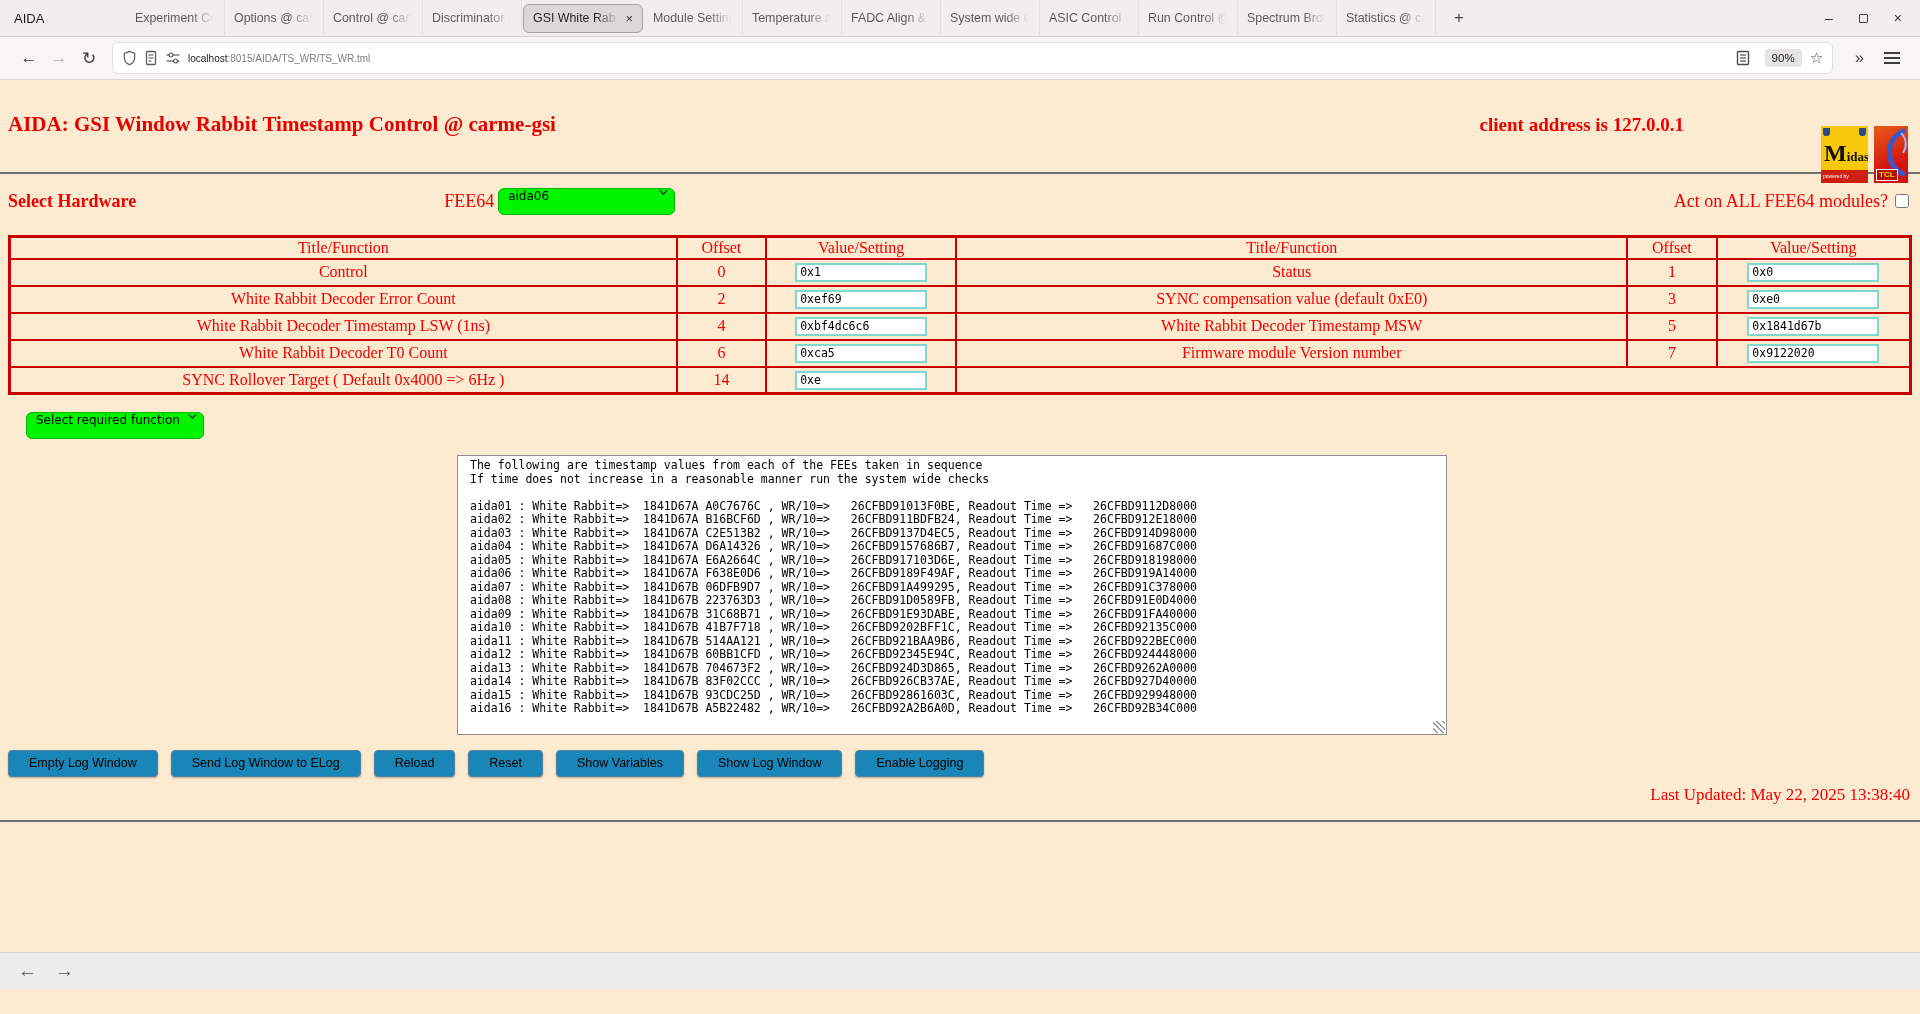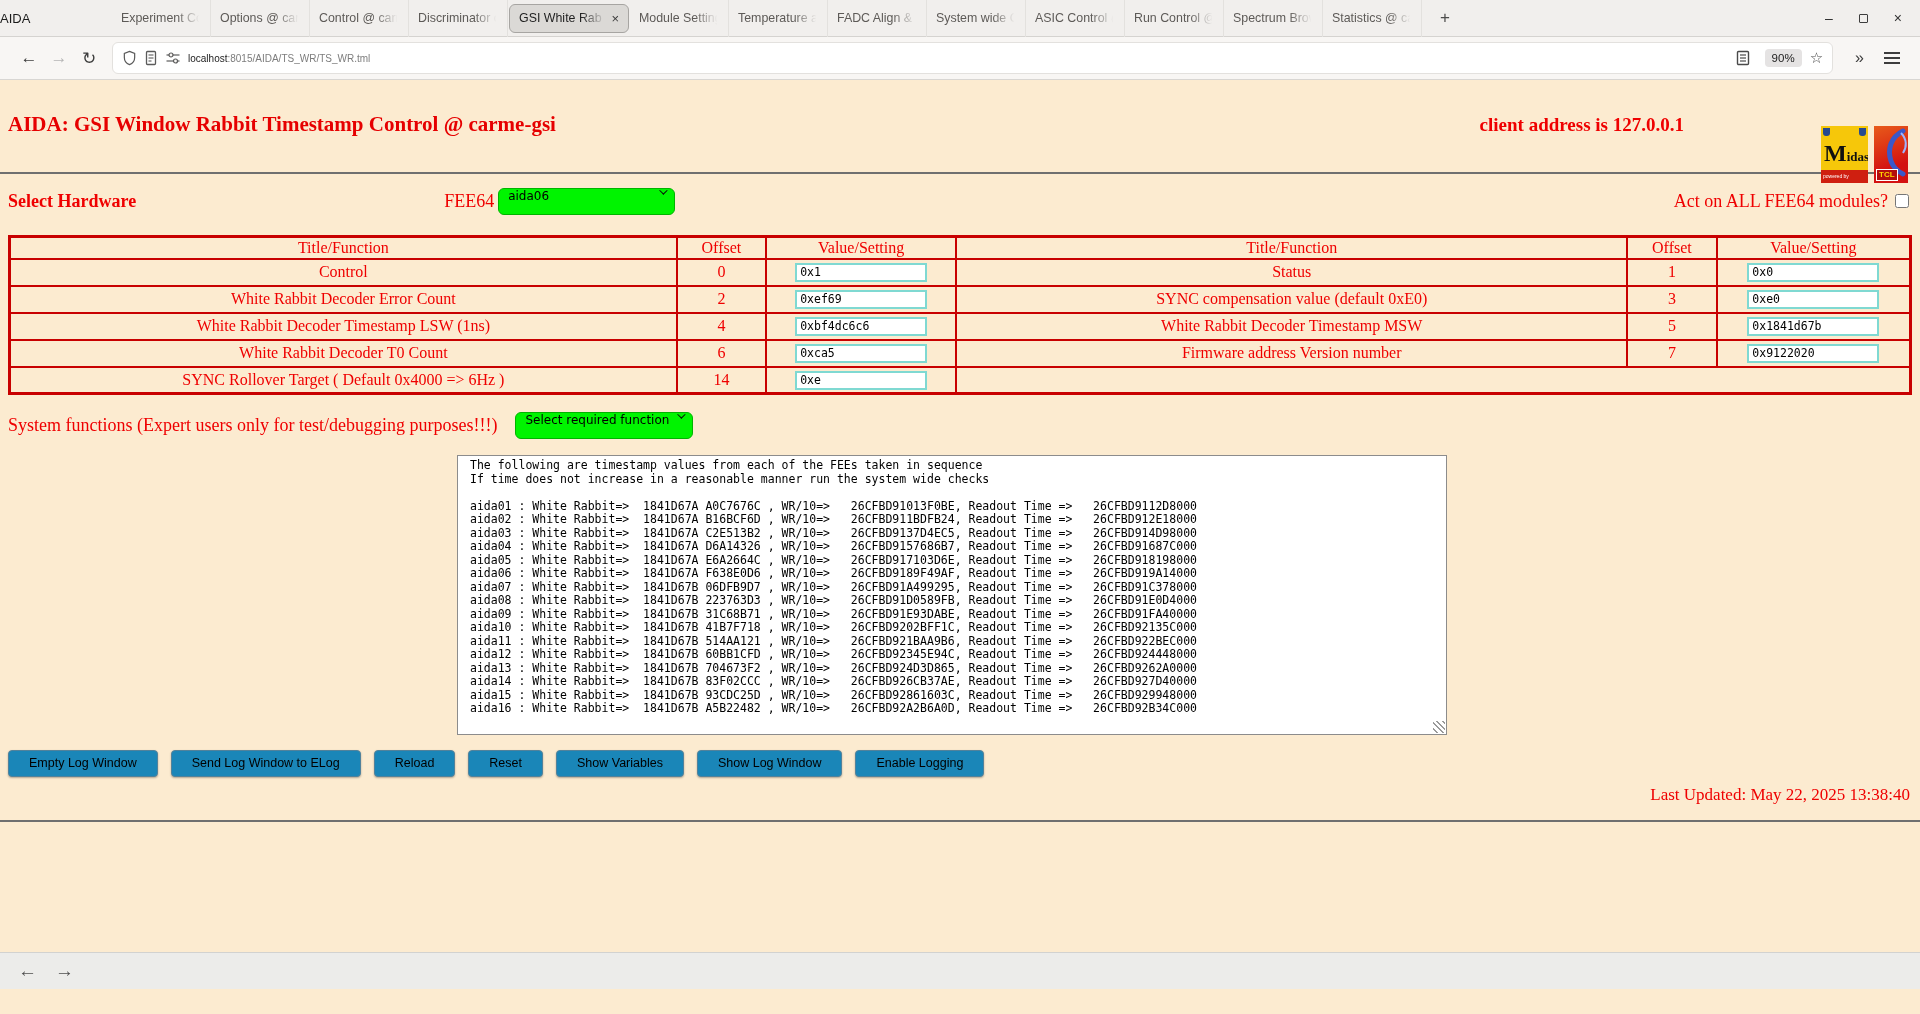--- a/index.html
+++ b/index.html
@@ -7,21 +7,21 @@
   body {
     width:1920px; height:1014px; overflow:hidden; position:relative;
     font-family:"Liberation Sans", sans-serif;
     background:#fcebd0;
   }
   
   .tabbar {
     height:37px; background:#f1efed; border-bottom:1px solid #d5d3d0;
     display:flex; align-items:center;
   }
-  .app-label { width:112px; font-size:13px; color:#1b1b1b; flex:none; }
+  .app-label { width:112px; margin-left:14px; font-size:13px; color:#1b1b1b; flex:none; }
   .tabs { display:flex; align-items:center; height:100%; flex:none; }
   .tab {
     width:99px; height:37px; line-height:37px; padding:0 9px; flex:none;
     font-size:12.4px; color:#5d5a57; white-space:nowrap; overflow:hidden;
     border-right:1px solid #e3e1de; cursor:default;
   }
   .tab .tlabel{
     display:block; overflow:hidden; white-space:nowrap;
     -webkit-mask-image:linear-gradient(90deg,#000 70%,transparent 98%);
             mask-image:linear-gradient(90deg,#000 70%,transparent 98%);
@@ -320,35 +320,34 @@
       <td>4</td>
       <td class="vcell"><input class="reg" value="0xbf4dc6c6" style=""></td>
       <td>White Rabbit Decoder Timestamp MSW</td>
       <td>5</td>
       <td class="vcell"><input class="reg" value="0x1841d67b" style=""></td>
     </tr>
     <tr>
       <td>White Rabbit Decoder T0 Count</td>
       <td>6</td>
       <td class="vcell"><input class="reg" value="0xca5" style=""></td>
-      <td>Firmware address Version number</td>
+      <td>Firmware module Version number</td>
       <td>7</td>
       <td class="vcell"><input class="reg" value="0x9122020" style=""></td>
     </tr>
     <tr>
       <td>SYNC Rollover Target ( Default 0x4000 =&gt; 6Hz )</td>
       <td>14</td>
       <td class="vcell"><input class="reg" value="0xe" style=""></td>
       <td colspan="3"></td>
     </tr>
   </tbody>
     </table>
 
   <div class="sysrow">
-    <span class="syslabel">System functions (Expert users only for test/debugging purposes!!!)</span>
     <span class="gsel" role="combobox">
       <span>Select required function</span>
       <span class="chev"></span>
     </span>
   </div>
 
   <div class="logwrap">
     <textarea class="log" readonly="" spellcheck="false" style="">The following are timestamp values from each of the FEEs taken in sequence
 If time does not increase in a reasonable manner run the system wide checks
 

